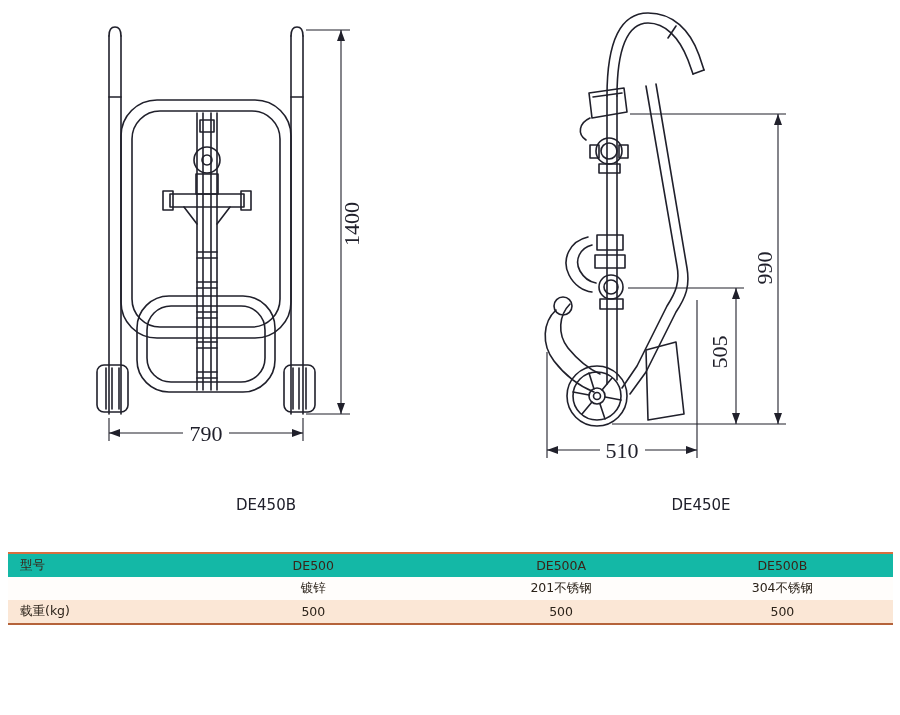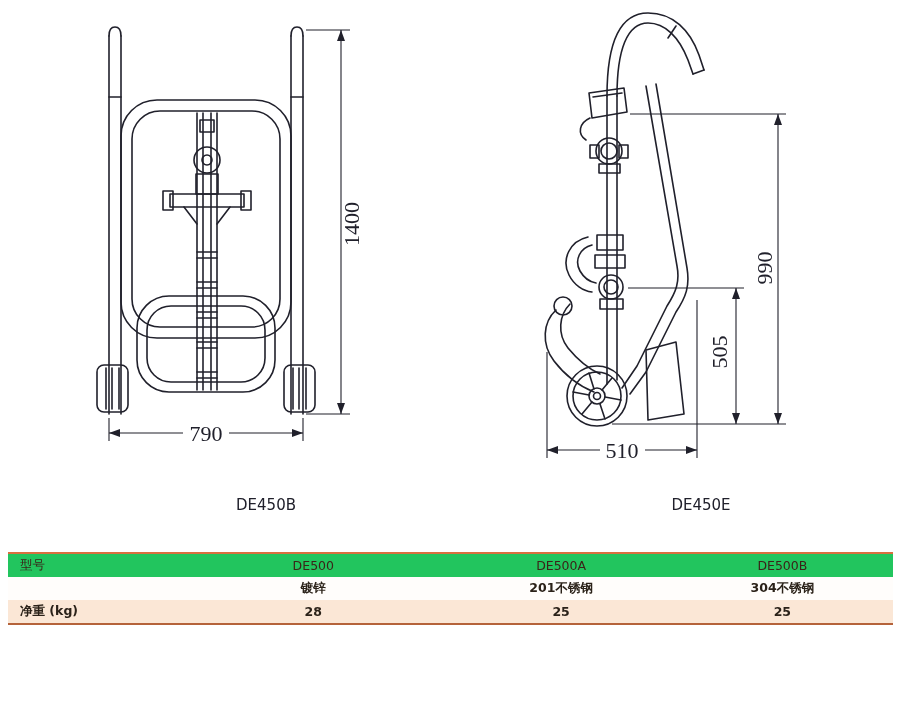--- a/index.html
+++ b/index.html
@@ -15,22 +15,22 @@
   .ar{fill:#20202b;stroke:none;}
   .dimtext{font:22px "Liberation Serif","DejaVu Serif",serif;fill:#20202b;}
   .viewlabel{font:15px "DejaVu Sans","Liberation Sans",sans-serif;fill:#20202b;}
   
   .table-wrap{position:absolute;left:8px;right:7px;top:552px;}
   table{
     width:100%;border-collapse:collapse;table-layout:fixed;
     font-size:12.5px;color:#2b2219;
     border-top:2px solid #d96f3f;border-bottom:2px solid #b5633b;
   }
-  th{background:#22c55e;font-weight:normal;padding:3px 6px;text-align:center;color:#3a2418;}
-  td{padding:3px 6px;text-align:center;font-weight:bold;}
+  th{background:#14b8a6;font-weight:normal;padding:3px 6px;text-align:center;color:#3a2418;}
+  td{padding:3px 6px;text-align:center;}
   th:first-child,td:first-child{text-align:left;padding-left:12px;}
   tbody tr:nth-child(even){background:#fbe7d6;}
   tbody tr:nth-child(odd){background:#fffdfb;}
 </style>
 </head>
 <body>
 
 <svg id="drawing" width="900" height="545" viewBox="0 0 900 545">
 
   <g>
@@ -211,20 +211,20 @@
       </tr>
     </thead>
     <tbody>
       <tr>
         <td></td>
         <td>镀锌</td>
         <td>201不锈钢</td>
         <td>304不锈钢</td>
       </tr>
       <tr>
-        <td>净重 (kg)</td>
-        <td>28</td>
-        <td>25</td>
-        <td>25</td>
+        <td>载重(kg)</td>
+        <td>500</td>
+        <td>500</td>
+        <td>500</td>
       </tr>
     </tbody>
   </table>
 </div>
 
 </body></html>

